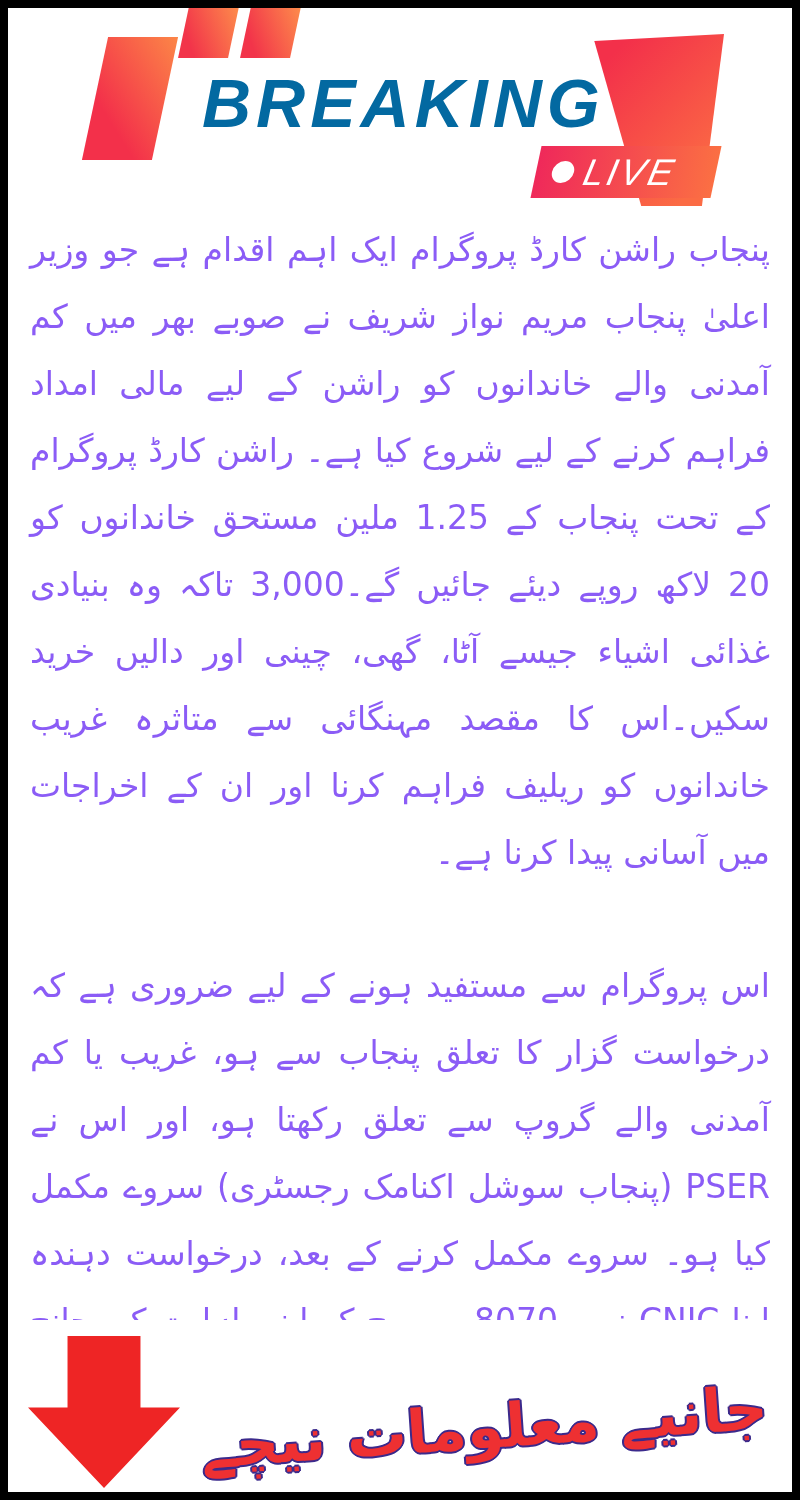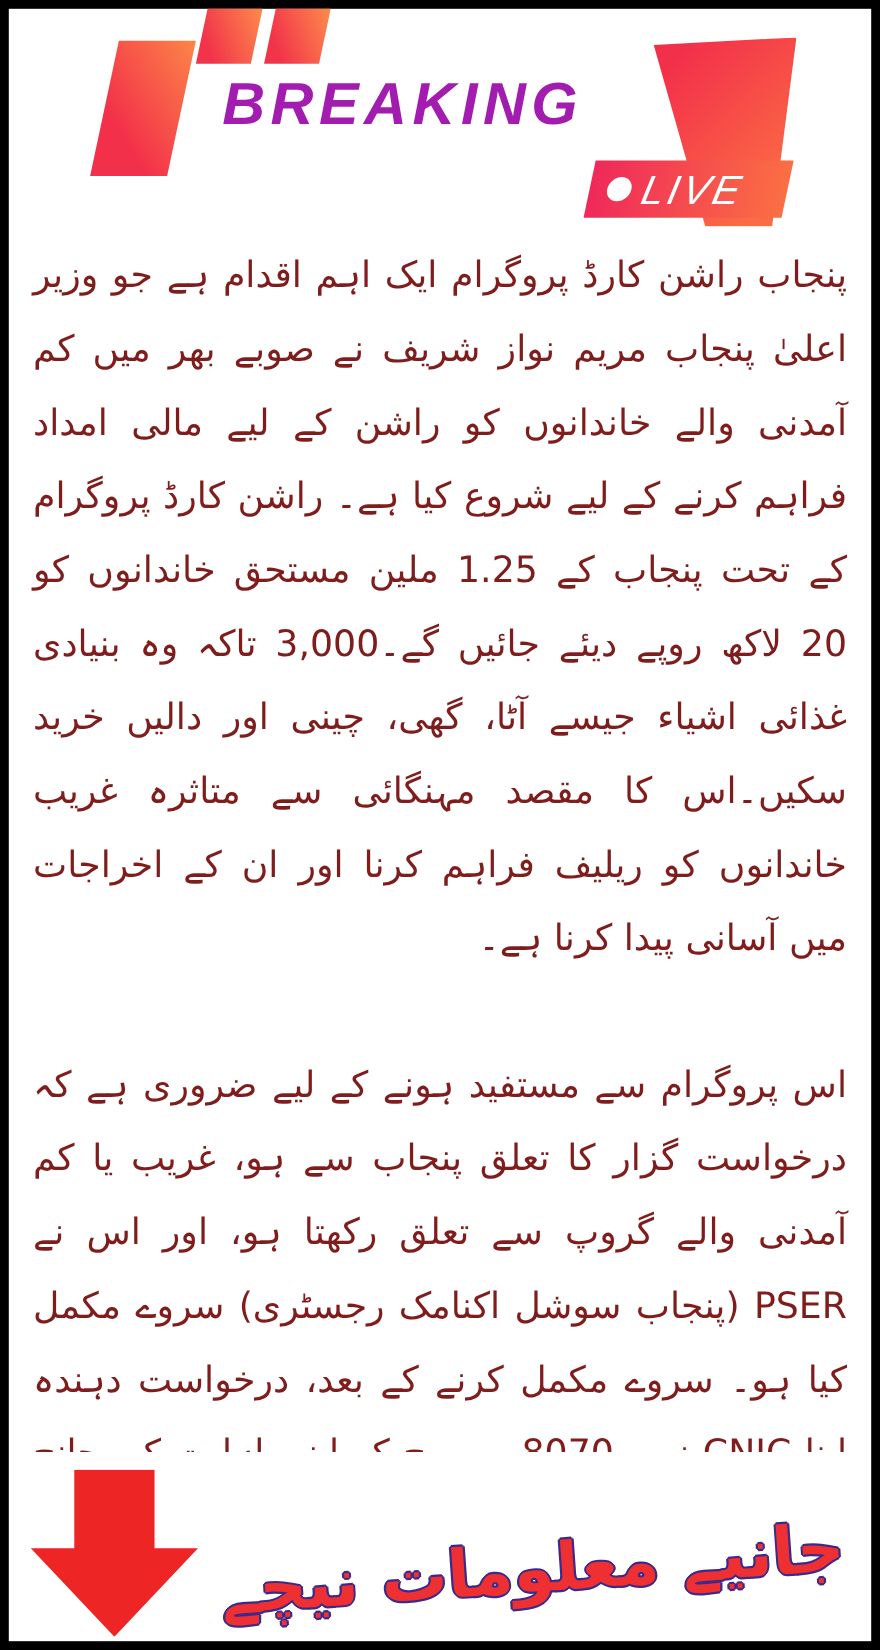--- a/index.html
+++ b/index.html
@@ -16,43 +16,43 @@
   .shape{position:absolute;background:linear-gradient(60deg,#f2344a 20%,#fd8a4b 95%);}
   .bar-small-1{left:176px;top:-6px;width:50px;height:56px;transform:skewX(-12deg);}
   .bar-small-2{left:238px;top:-6px;width:50px;height:56px;transform:skewX(-12deg);}
   .bar-big{left:87px;top:29px;width:70px;height:123px;transform:skewX(-12deg);
            background:linear-gradient(50deg,#f3304a 30%,#fc8647 100%);}
   .wedge{left:578px;top:26px;width:138px;height:172px;
          background:linear-gradient(135deg,#f3304a 15%,#fb6b44 85%);
          clip-path:polygon(6% 4%,100% 0,84% 100%,40% 100%);z-index:1;}
   .breaking{
     position:absolute;left:194px;top:56px;z-index:3;
-    font-size:54px;font-weight:900;font-style:italic;
-    letter-spacing:5px;color:#a21caf;white-space:nowrap;
+    font-size:68px;font-weight:900;font-style:italic;
+    letter-spacing:5px;color:#0369a1;white-space:nowrap;
   }
   .live-badge{
     position:absolute;left:528px;top:138px;width:180px;height:52px;z-index:2;
     transform:skewX(-12deg);
     background:linear-gradient(90deg,#ef295a 0%,#fb6f43 100%);
     display:flex;align-items:center;padding-left:16px;box-sizing:border-box;
   }
   .live-dot{width:22px;height:22px;border-radius:50%;background:#fff;flex:none;}
   .live-label{
     margin-left:10px;color:#fff;font-size:37px;font-weight:400;
     font-style:italic;letter-spacing:3px;line-height:1;
   }
   
   .article{
     position:absolute;left:0;top:202px;width:784px;height:1110px;
     padding:0 22px;box-sizing:border-box;overflow:hidden;
   }
   .urdu{
     direction:rtl;unicode-bidi:plaintext;
     font-family:"DejaVu Sans",sans-serif;
-    color:#7f1d1d;
+    color:#8b5cf6;
     font-size:33px;line-height:67px;
     text-align:justify;
     margin:0;
   }
   .para1{margin-top:6px;}
   .para2{margin-top:66px;}
   
   .footer{
     position:absolute;left:0;right:0;bottom:2px;height:166px;
     display:flex;align-items:flex-end;

